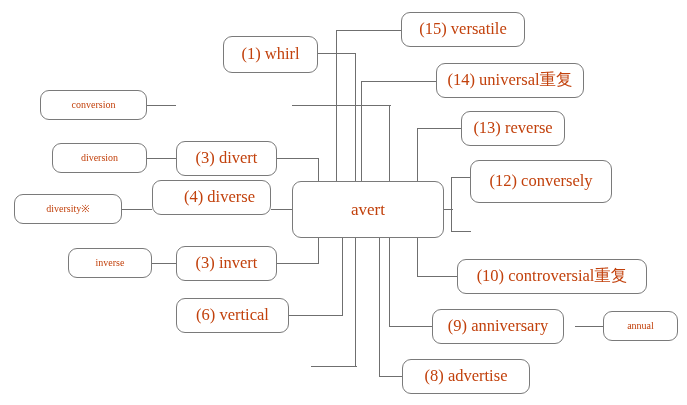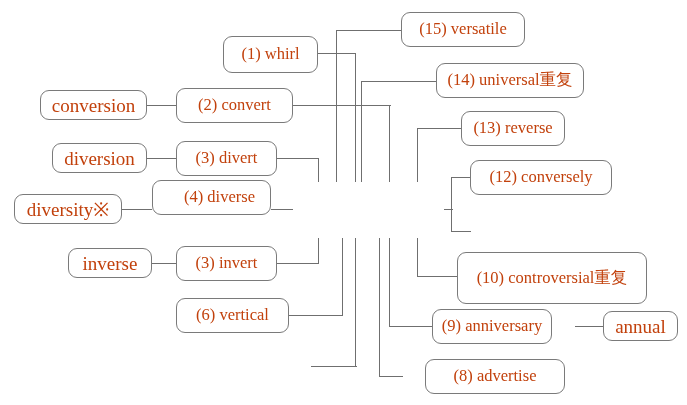--- a/index.html
+++ b/index.html
@@ -27,21 +27,21 @@
     color: #c2410c;
     font-size: 16.5px;
     line-height: 1;
     white-space: nowrap;
     z-index: 3;
   }
   .node.center {
     font-size: 17px;
   }
   .node.small {
-    font-size: 19px;
+    font-size: 10px;
   }
   .wire {
     position: absolute;
     background: #6f6f6f;
     z-index: 1;
   }
   .wire.h { height: 1.3px; }
   .wire.v { width: 1.3px; }
 </style>
 </head>
@@ -97,42 +97,42 @@
 
   <div class="wire h" style="left:417px; top:128px; width:45px;"></div>
   <div class="wire v" style="left:417px; top:128px; height:54px;"></div>
 
   <div class="wire h" style="left:361px; top:81px; width:75px;"></div>
   <div class="wire v" style="left:361px; top:81px; height:101px;"></div>
 
   <div class="wire h" style="left:336px; top:30px; width:66px;"></div>
   <div class="wire v" style="left:336px; top:30px; height:152px;"></div>
 
+  <div class="node center" style="left:292px; top:181px; width:152px; height:57px;">avert</div>
 
   <div class="node" style="left:215px; top:36px; width:95px; height:37px;margin-left:8px;">(1) whirl</div>
 
-  <div class="node" style="left:176px; top:88px; width:117px; height:35px;">(2) convert</div>
 
   <div class="node" style="left:176px; top:141px; width:101px; height:35px;">(3) divert</div>
 
   <div class="node" style="left:152px; top:180px; width:119px; height:35px;padding-left:16px;">(4) diverse</div>
 
   <div class="node" style="left:176px; top:246px; width:101px; height:35px;">(3) invert</div>
 
   <div class="node" style="left:176px; top:298px; width:113px; height:35px;">(6) vertical</div>
 
 
-  <div class="node" style="left:402px; top:359px; width:140px; height:35px;margin-left:23px;">(8) advertise</div>
+  <div class="node" style="left:402px; top:359px; width:128px; height:35px;">(8) advertise</div>
 
-  <div class="node" style="left:432px; top:309px; width:120px; height:35px;text-align:right;">(9) anniversary</div>
+  <div class="node" style="left:432px; top:309px; width:132px; height:35px;text-align:right;">(9) anniversary</div>
 
-  <div class="node" style="left:457px; top:252px; width:190px; height:52px;">(10) controversial重复</div>
+  <div class="node" style="left:457px; top:259px; width:190px; height:35px;">(10) controversial重复</div>
 
 
-  <div class="node" style="left:470px; top:160px; width:142px; height:35px;">(12) conversely</div>
+  <div class="node" style="left:470px; top:160px; width:142px; height:43px;">(12) conversely</div>
 
   <div class="node" style="left:461px; top:111px; width:104px; height:35px;">(13) reverse</div>
 
   <div class="node" style="left:436px; top:63px; width:148px; height:35px;">(14) universal重复</div>
 
   <div class="node" style="left:401px; top:12px; width:124px; height:35px;">(15) versatile</div>
 
   <div class="node small" style="left:40px; top:90px; width:107px; height:30px;">conversion</div>
 
   <div class="node small" style="left:52px; top:143px; width:95px; height:30px;">diversion</div>

